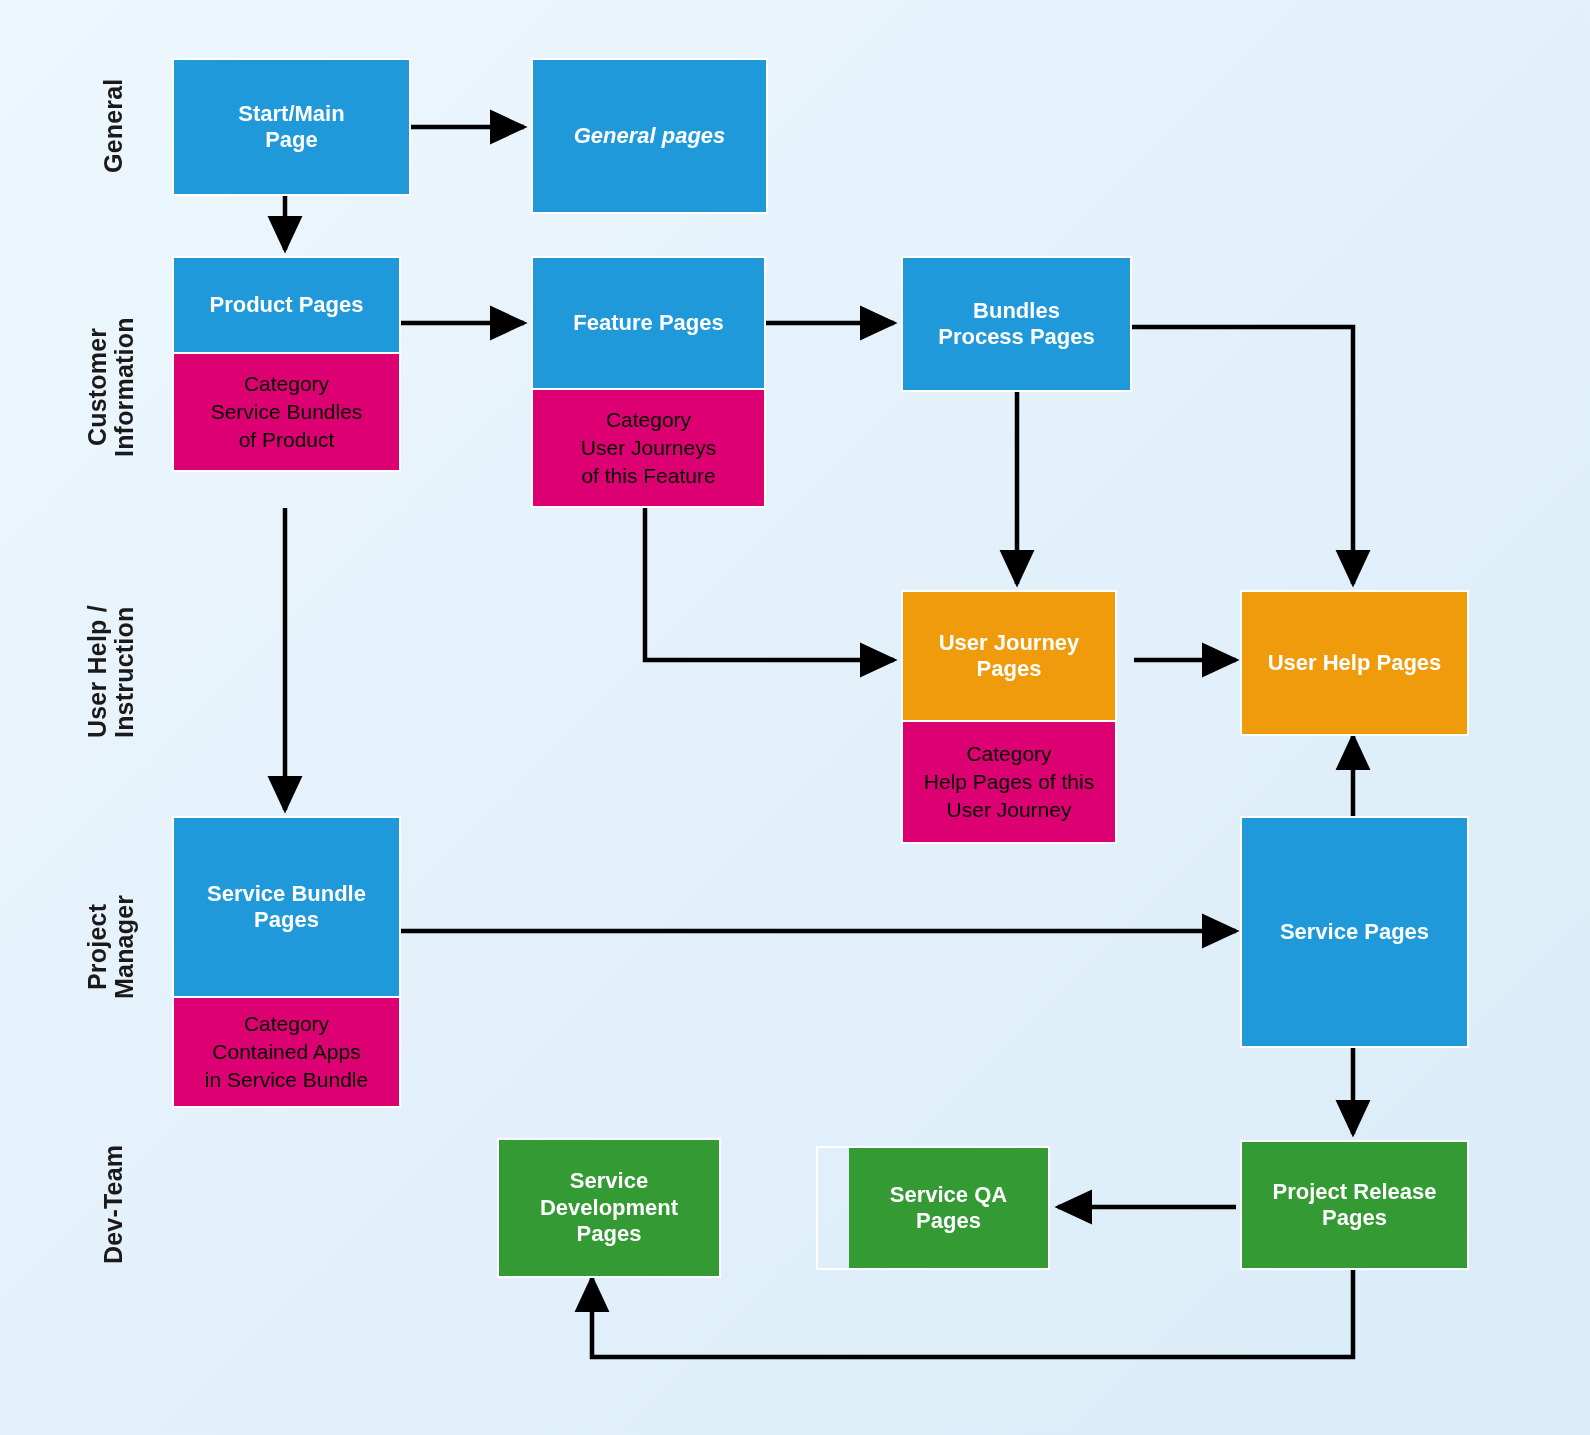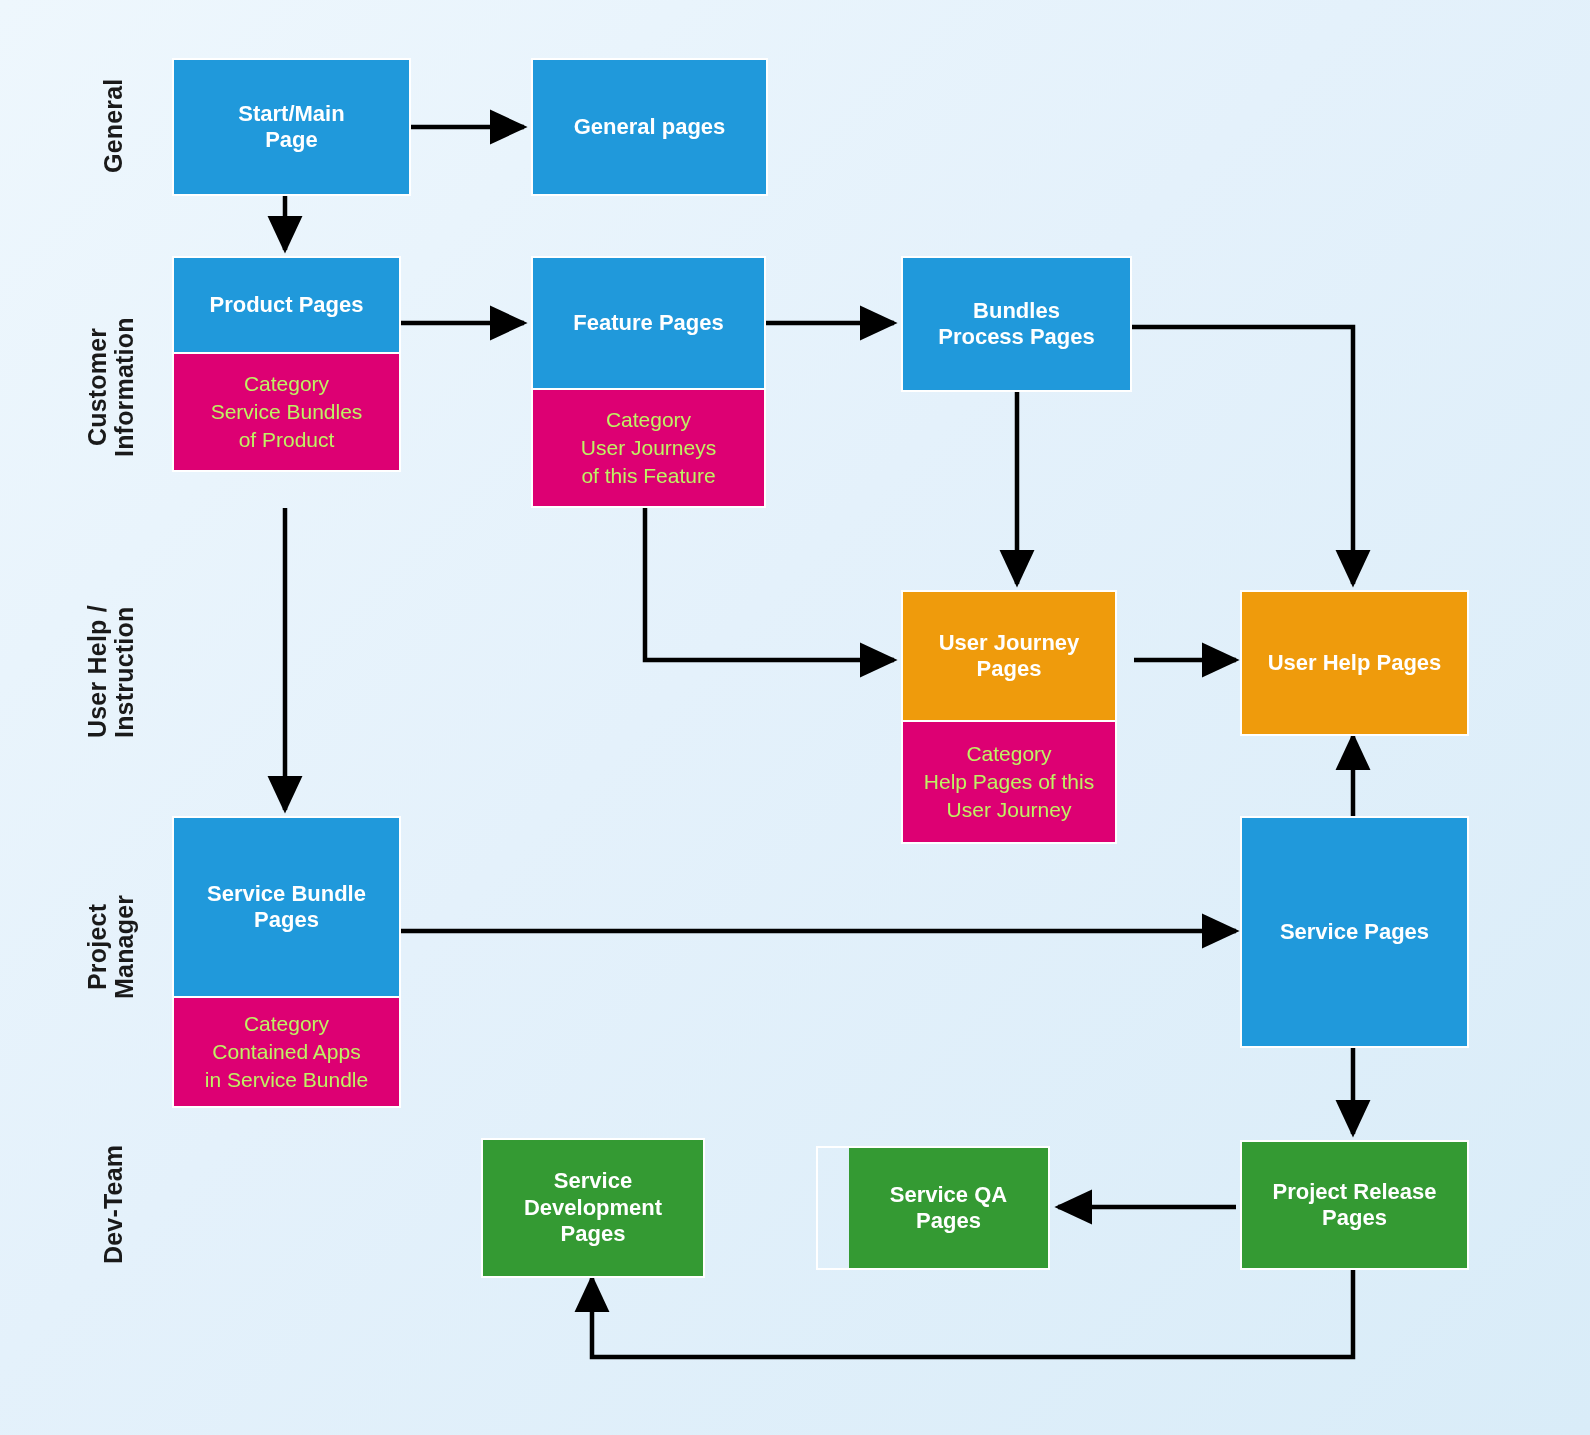--- a/index.html
+++ b/index.html
@@ -57,21 +57,21 @@
     padding: 2px 6px;
     box-sizing: border-box;
     white-space: pre-line;
   }
   .node .cat {
     flex: 0 0 auto;
     display: flex;
     align-items: center;
     justify-content: center;
     text-align: center;
-    color: #bef264;
+    color: #000000;
     font-weight: normal;
     font-size: 21px;
     line-height: 1.32;
     padding: 19px 6px;
     box-sizing: border-box;
     white-space: pre-line;
     border-top: 2px solid #ffffff;
   }
   .blue  .head { background: #2099db; }
   .orange .head { background: #ef9b0c; }
@@ -132,21 +132,21 @@
   <div class="lane-label" style="left:84px; top:852px; height:190px; width:66px;">Project
 Manager</div>
 
   <div class="lane-label" style="left:100px; top:1128px; height:152px; width:34px;">Dev-Team</div>
 
   <div class="node blue" style="left:172px; top:58px; width:239px; height:138px;">
     <div class="head">Start/Main
 Page</div>
   </div>
 
-  <div class="node blue" style="left:531px; top:58px; width:237px; height:138px;">
+  <div class="node blue" style="left:531px; top:58px; width:237px; height:156px;font-style:italic;">
     <div class="head">General pages</div>
   </div>
 
   <div class="node blue" style="left:172px; top:256px; width:229px; height:216px;">
     <div class="head">Product Pages</div>
     <div class="cat" style="height:118px;">Category
 Service Bundles
 of Product</div>
   </div>
 
@@ -179,21 +179,21 @@
 Pages</div>
     <div class="cat" style="height:110px;">Category
 Contained Apps
 in Service Bundle</div>
   </div>
 
   <div class="node blue" style="left:1240px; top:816px; width:229px; height:232px;">
     <div class="head">Service Pages</div>
   </div>
 
-  <div class="node green" style="left:481px; top:1138px; width:224px; height:140px;">
+  <div class="node green" style="left:497px; top:1138px; width:224px; height:140px;">
     <div class="head">Service
 Development
 Pages</div>
   </div>
 
   <div class="node green" style="left:816px; top:1146px; width:234px; height:124px;padding-left:31px;">
     <div class="head">Service QA
 Pages</div>
   </div>
 

